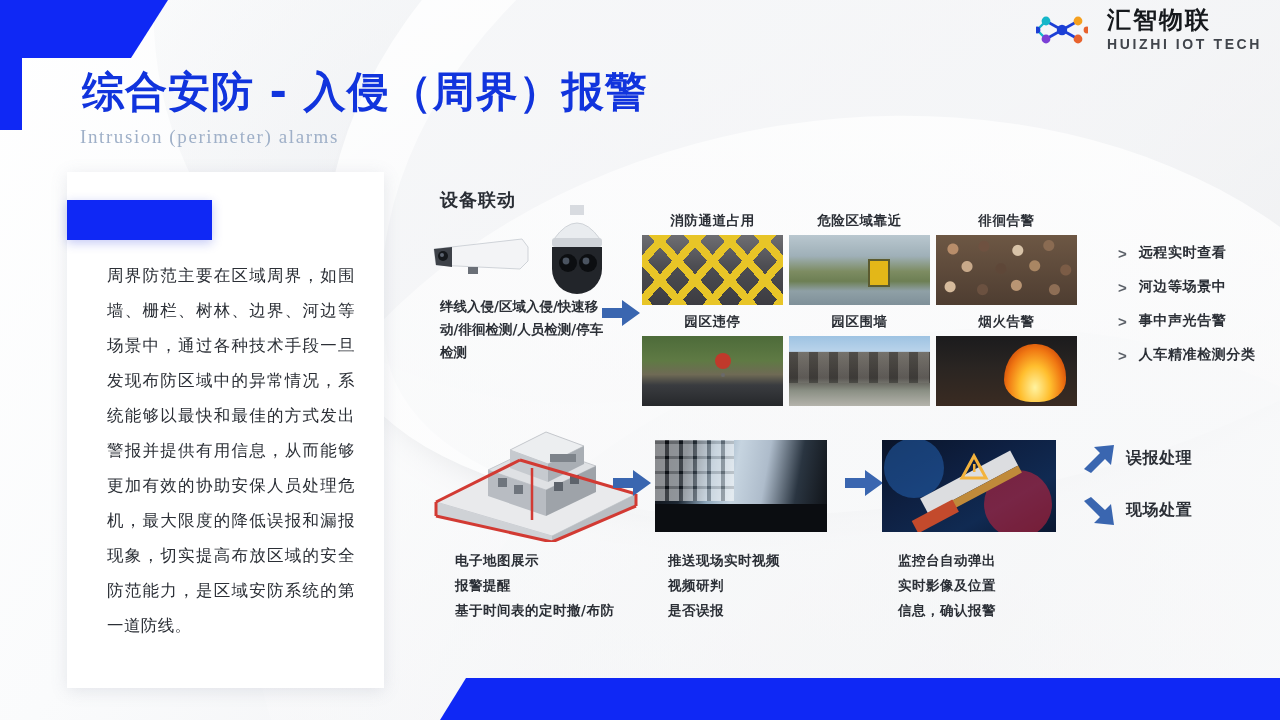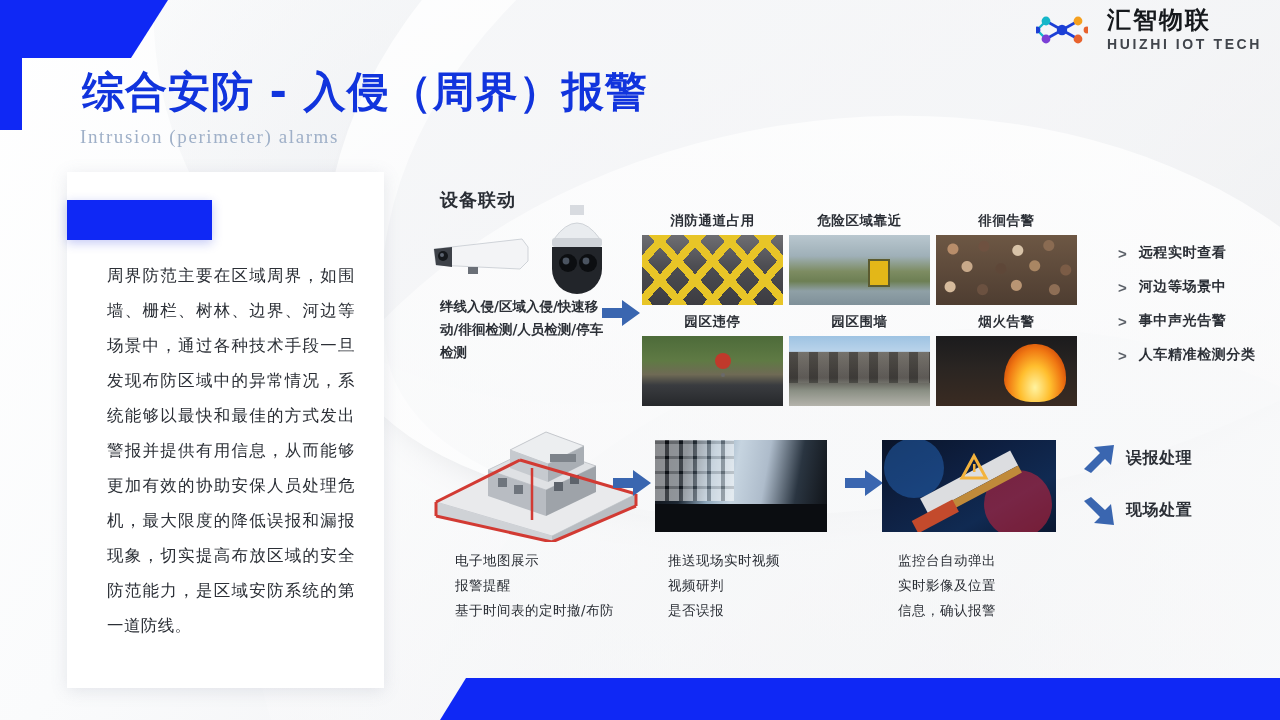--- a/index.html
+++ b/index.html
@@ -157,21 +157,21 @@
   
   .bullets{position:absolute;left:1118px;top:236px;}
   .blt{display:flex;align-items:center;gap:12px;height:34px;}
   .blt-chev{font-size:15px;color:#5b6068;font-weight:bold;}
   .blt-tx{font-size:14px;font-weight:bold;color:#2b2f36;letter-spacing:.6px;
           font-family:"DejaVu Sans","Liberation Sans",sans-serif;}
 
   
   .bld{position:absolute;left:428px;top:424px;width:215px;height:118px;}
   .bot-cap{
-    position:absolute;font-size:13.5px;line-height:25px;font-weight:normal;color:#2b2f36;
+    position:absolute;font-size:13.5px;line-height:25px;font-weight:bold;color:#2b2f36;
     letter-spacing:.5px;font-family:"DejaVu Sans","Liberation Sans",sans-serif;white-space:pre-line;
   }
   .ph{position:absolute;overflow:hidden;}
   .t-nock{background:linear-gradient(100deg,#0f1116 0%,#1d2733 18%,#8fa8bd 33%,#c6d4e0 46%,#aebccb 62%,#2a3541 80%,#0d0f13 100%);}
   .t-nock:after{content:"";position:absolute;left:0;top:0;width:46%;height:66%;
     background:repeating-linear-gradient(90deg,rgba(255,255,255,.35) 0 10px,rgba(0,0,0,.25) 10px 14px),
                repeating-linear-gradient(0deg,rgba(255,255,255,.25) 0 12px,rgba(0,0,0,.22) 12px 15px);}
   .t-nock:before{content:"";position:absolute;left:0;bottom:0;width:100%;height:30%;background:#0b0d11;}
   .t-weather{background:
       radial-gradient(circle at 78% 68%,rgba(210,40,60,.85) 0 22%,rgba(0,0,0,0) 55%),

